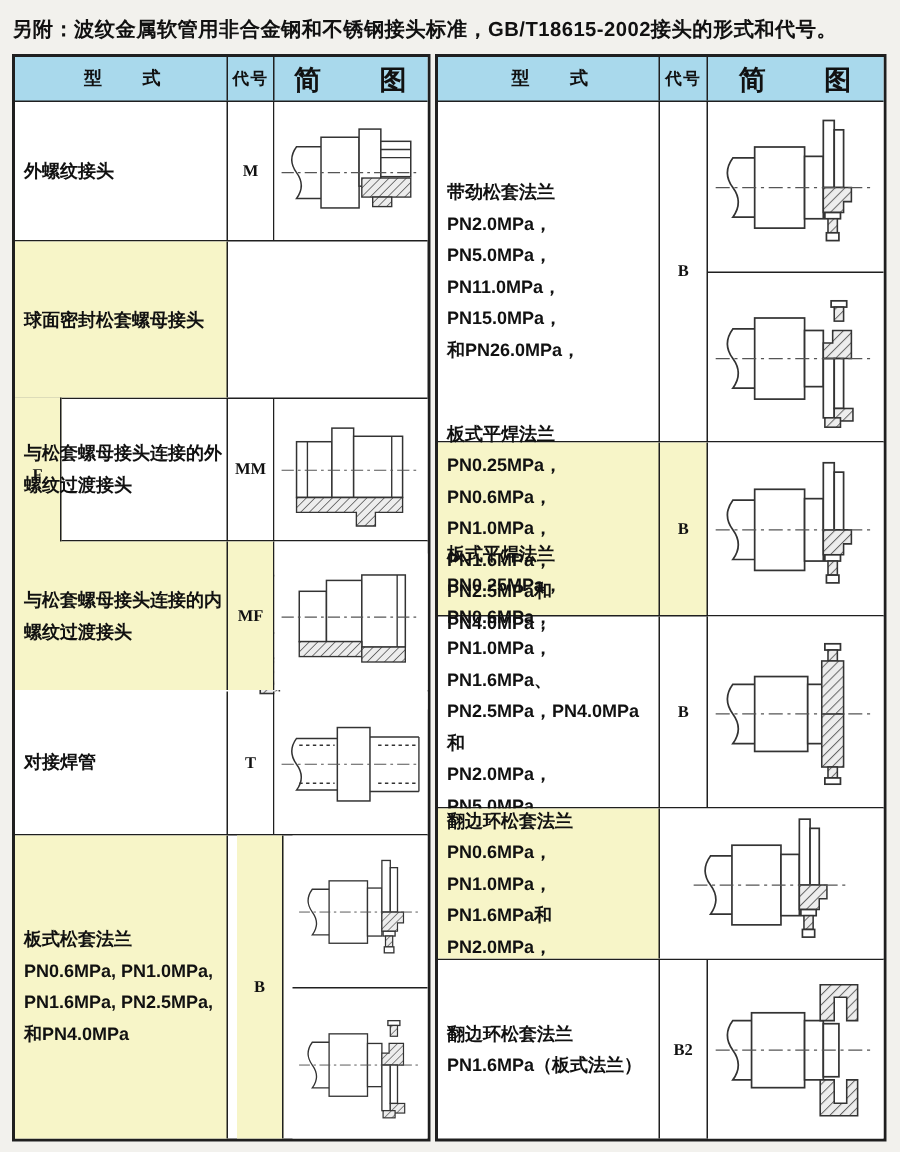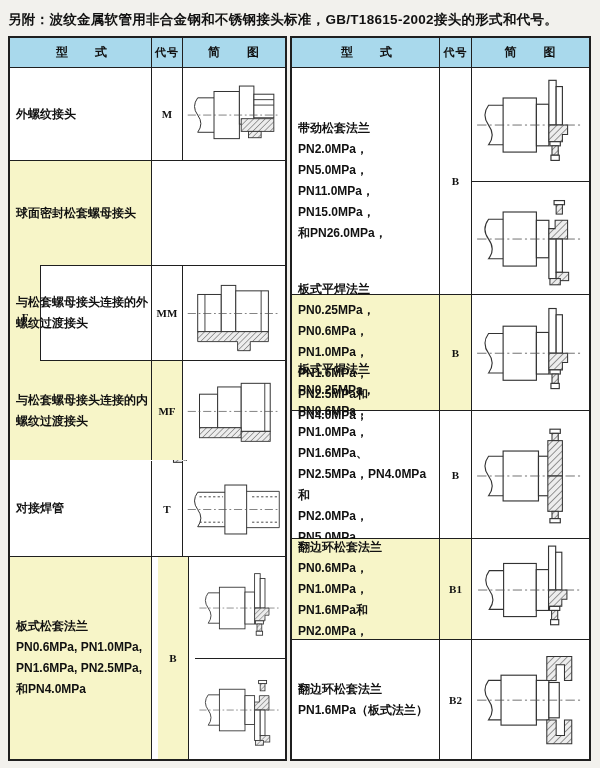--- a/index.html
+++ b/index.html
@@ -30,21 +30,21 @@
   .lt{width:279px;}
   .rt{width:301px;}
   .row{display:flex;width:100%;font-weight:bold;}
   .row{border-bottom:1px solid var(--border);}
   .row:last-child{border-bottom:none;}
   .cell{border-right:1px solid var(--border);min-height:100%;}
   .cell:last-child{border-right:none;}
   .header-row{height:30px;background:var(--header-bg);}
   .hcell{
     display:flex;align-items:center;justify-content:center;
-    font-size:12px;letter-spacing:1px;
+    font-size:18px;letter-spacing:1px;
   }
   .type{
     display:flex;align-items:center;
     padding:4px 3px 4px 6px;
     font-size:12px;line-height:1.75;
     white-space:pre-line;
   }
   .code{
     display:flex;align-items:center;justify-content:center;
     font-family:"Liberation Serif",serif;
@@ -304,21 +304,20 @@
                 <rect x="73" y="89" width="10" height="4" fill="#fff" stroke="#333333" stroke-width="1.1"></rect>
                 <line x1="3" y1="48" x2="105" y2="48" stroke="#555" stroke-width="0.8" stroke-dasharray="9 3 2 3"></line>
               </svg>
             </div>
           </div>
         </div>
         <div class="row" style="height: 101px;">
           <div class="cell type hl">翻边环松套法兰
 PN0.6MPa，PN1.0MPa，
 PN1.6MPa和PN2.0MPa，</div>
-          <div class="cell code hl">B1</div>
           <div class="cell diagram">
             <div class="diag-half">
               <svg viewBox="0 0 108 94" preserveAspectRatio="xMidYMid meet">
                 <path d="M30,29 H14 q-7,9.5 0,19 q7,9.5 0,19 H30" fill="none" stroke="#333333" stroke-width="1.1"></path>
                 <rect x="28" y="22" width="32" height="52" fill="#fff" stroke="#333333" stroke-width="1.1"></rect>
                 <rect x="60" y="28" width="12" height="40" fill="#fff" stroke="#333333" stroke-width="1.1"></rect>
                 <rect x="72" y="5" width="7" height="43" fill="#fff" stroke="#333333" stroke-width="1.1"></rect>
                 <rect x="79" y="11" width="6" height="37" fill="#fff" stroke="#333333" stroke-width="1.1"></rect>
                 <path d="M72,48 L90,48 L90,57 L85,57 L85,64 L72,64 Z" fill="url(#hatchpat)" stroke="#333333" stroke-width="1"></path>
                 <rect x="73" y="64" width="10" height="4" fill="#fff" stroke="#333333" stroke-width="1.1"></rect>

